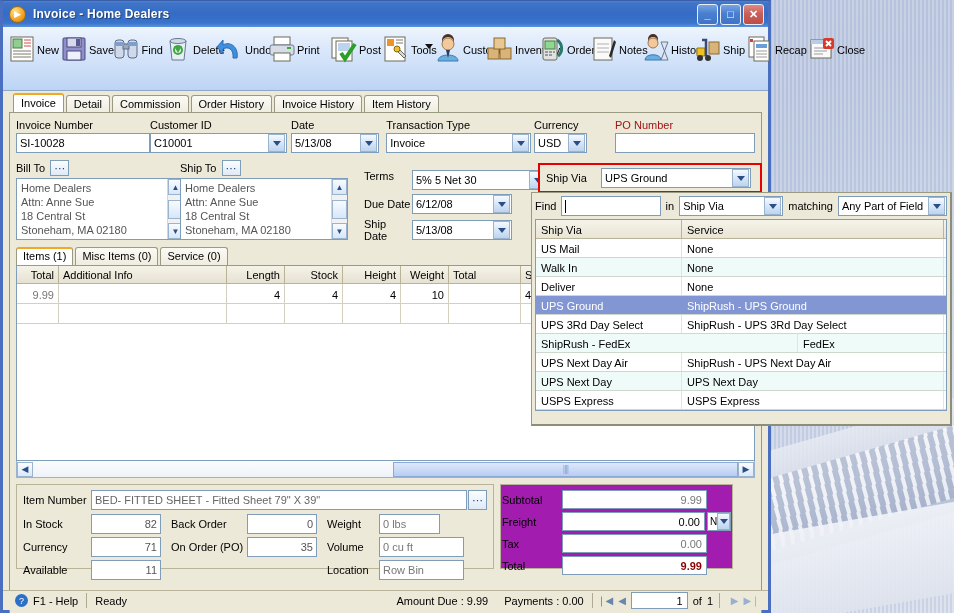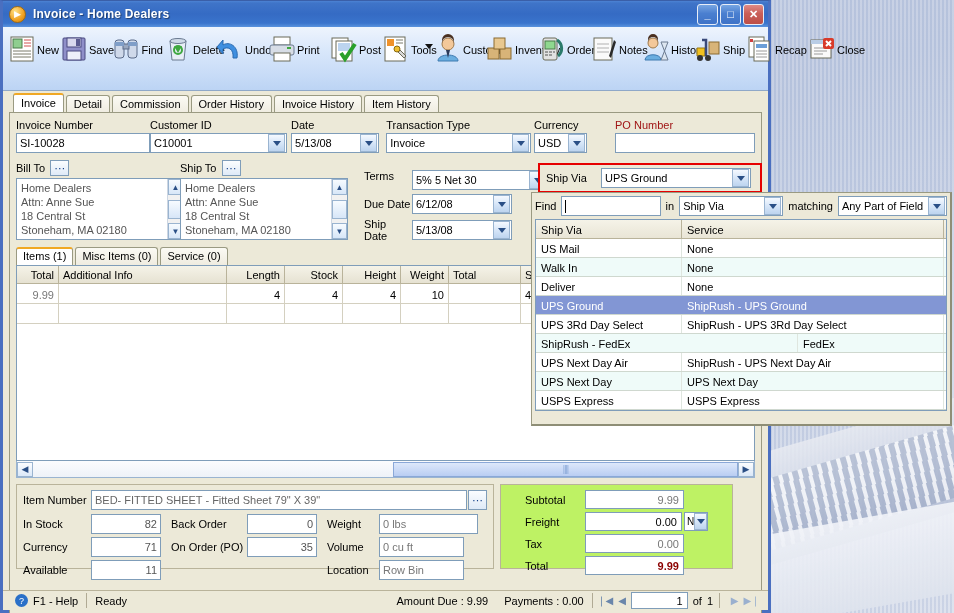--- a/index.html
+++ b/index.html
@@ -299,24 +299,24 @@
   
   #bottom { display: flex; margin-top: 6px; gap: 0; }
   #detailbox {
     border: 1px solid #b9b39a;
     background: #ece9d8;
     width: 478px; height: 85px;
     padding: 5px 6px;
   }
   #totalsbox {
     border: 1px solid #b9b39a;
-    background: #bef264;
+    background: #a21caf;
     margin-left: 6px;
     width: 233px; height: 85px;
-    padding: 5px 24px;
+    padding: 5px 1px;
   }
   .trow { display: flex; align-items: center; margin-bottom: 3px; }
   .tlbl { width: 60px; font-size: 11px; }
   .tval {
     flex: 1; height: 19px; border: 1px solid #7f9db9; background: #fff;
     display: flex; align-items: center; justify-content: flex-end;
     padding-right: 4px; font-size: 11px;
   }
   .tval.gray { color: #777; }
   .tval.bold { color: #8b0000; font-weight: bold; }
@@ -792,21 +792,21 @@
           <span class="fld-label" style="width:68px">Item Number</span>
           <span class="txtbox readonly" style="flex:1;color:#666">BED- FITTED SHEET - Fitted Sheet 79" X 39"</span>
           <span class="ellipsisbtn" style="height:20px;margin-left:1px">⋯</span>
         </div>
         <div style="display:flex;align-items:center;margin-bottom:3px">
           <span class="fld-label" style="width:68px">In Stock</span>
           <span class="txtbox" style="width:70px;justify-content:flex-end;color:#555">82</span>
           <span class="fld-label" style="width:76px;margin-left:10px">Back Order</span>
           <span class="txtbox" style="width:70px;justify-content:flex-end;color:#555">0</span>
           <span class="fld-label" style="width:52px;margin-left:10px">Weight</span>
-          <span class="txtbox" style="width:99px;color:#777">0 lbs</span>
+          <span class="txtbox" style="width:61px;color:#777">0 lbs</span>
         </div>
         <div style="display:flex;align-items:center;margin-bottom:3px">
           <span class="fld-label" style="width:68px">Currency</span>
           <span class="txtbox" style="width:70px;justify-content:flex-end;color:#555">71</span>
           <span class="fld-label" style="width:76px;margin-left:10px">On Order (PO)</span>
           <span class="txtbox" style="width:70px;justify-content:flex-end;color:#555">35</span>
           <span class="fld-label" style="width:52px;margin-left:10px">Volume</span>
           <span class="txtbox" style="width:85px;color:#777">0 cu ft</span>
         </div>
         <div style="display:flex;align-items:center">

